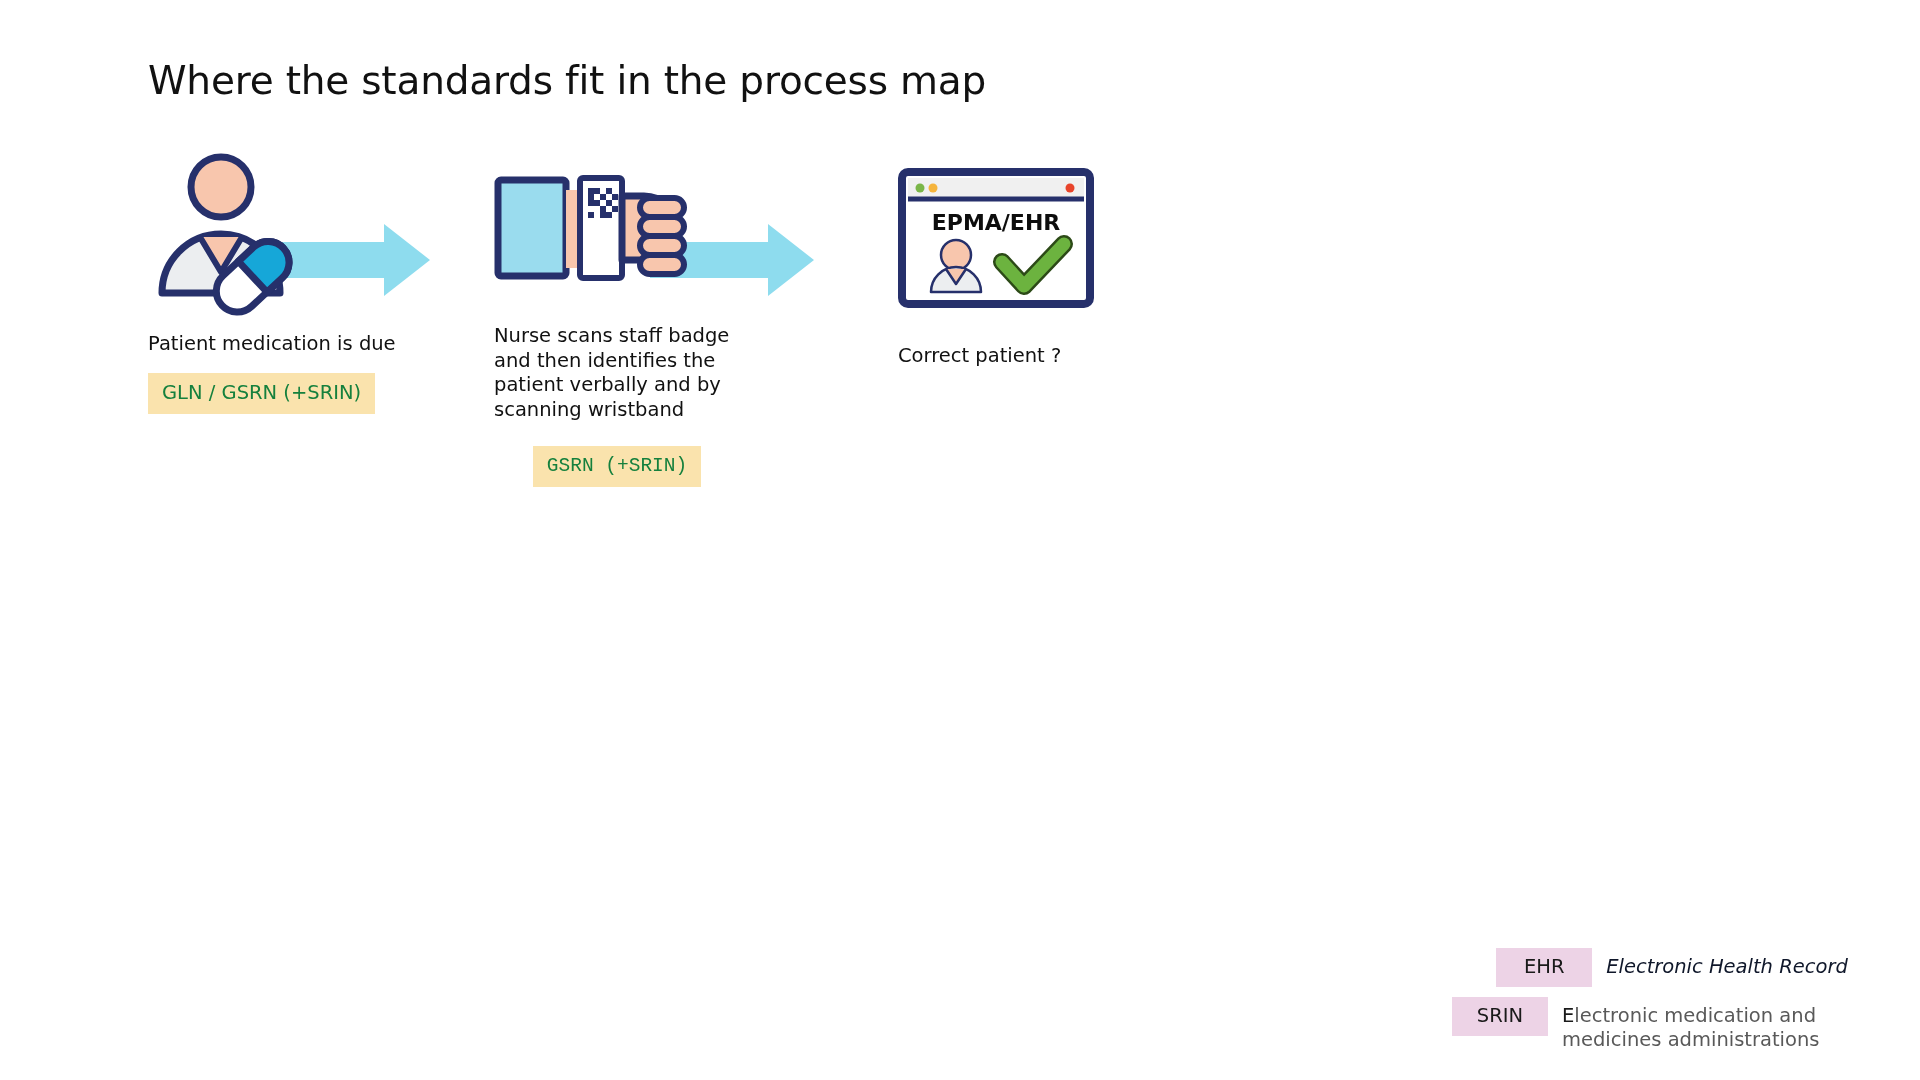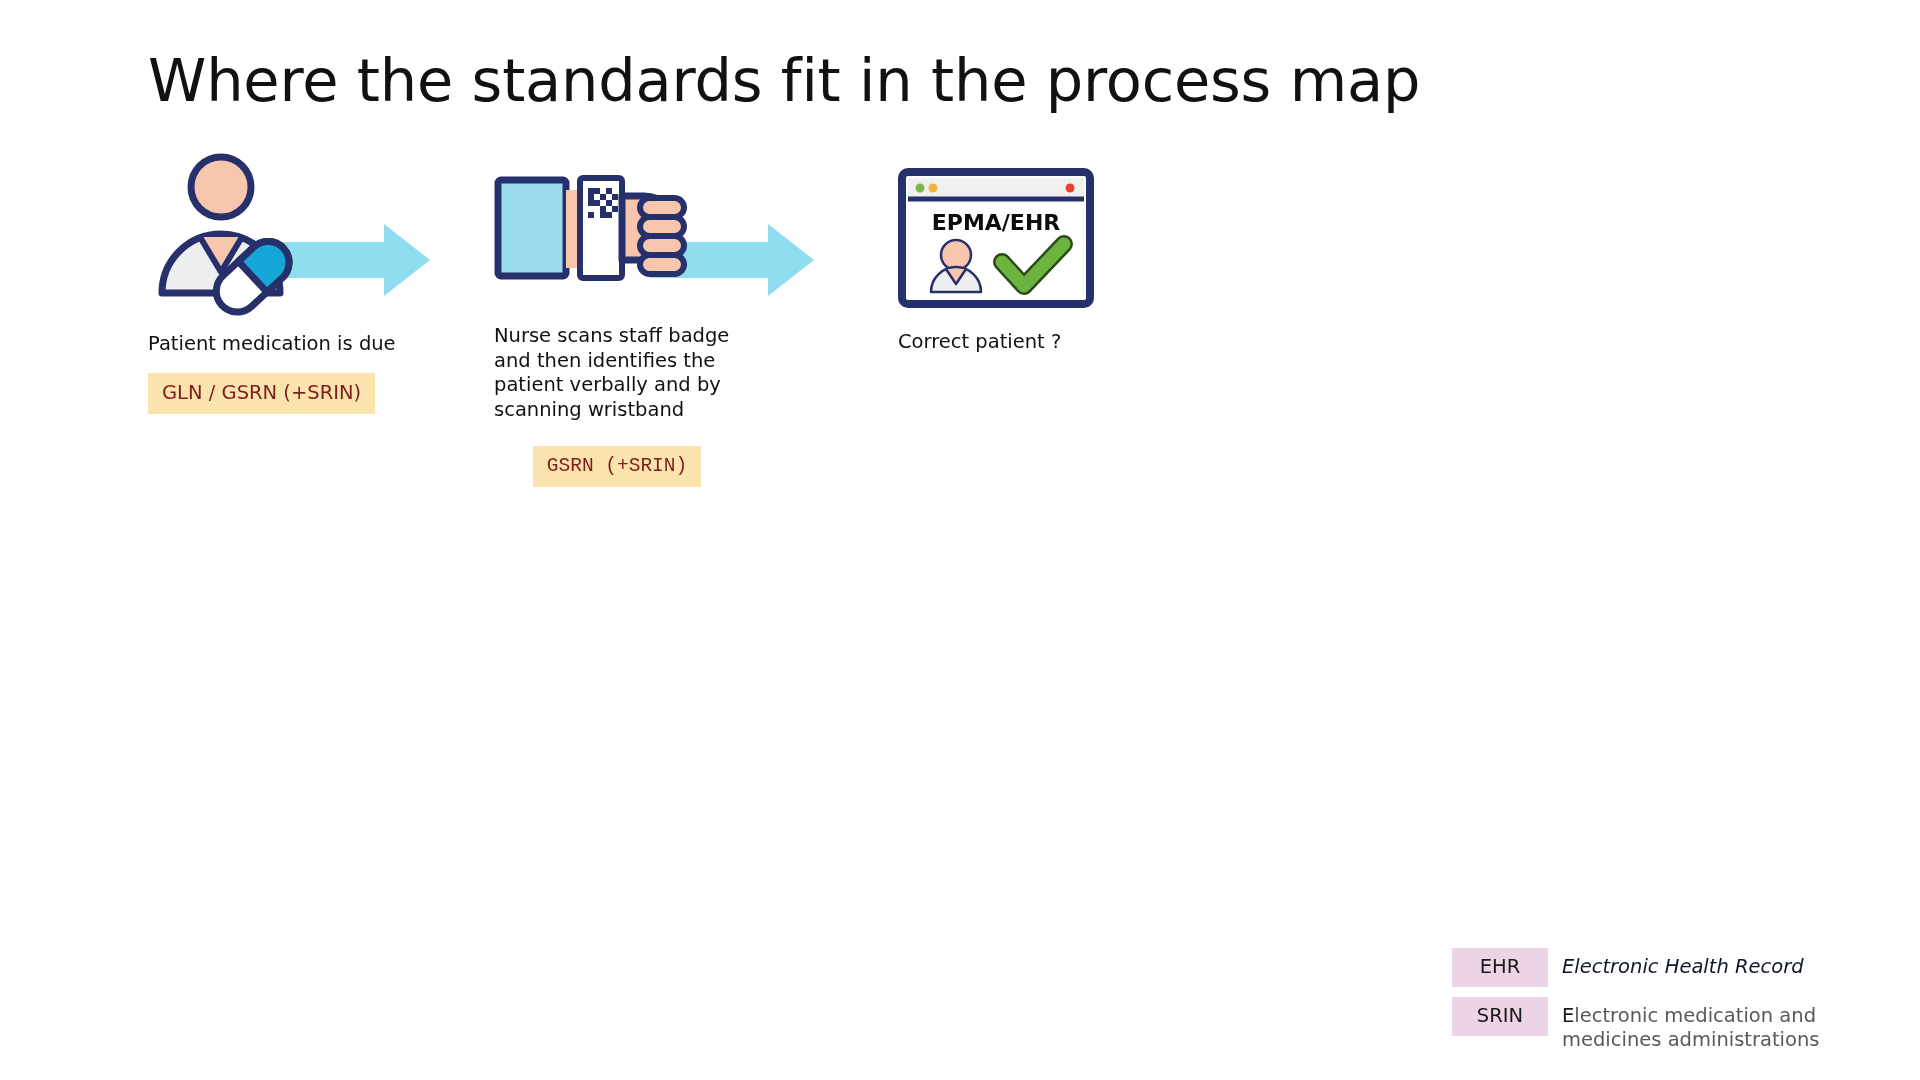--- a/index.html
+++ b/index.html
@@ -15,21 +15,21 @@
     overflow: hidden;
     font-family: "DejaVu Sans", "Liberation Sans", sans-serif;
     color: #000000;
   }
 
   
   .page-title {
     position: absolute;
     left: 148px;
     top: 55px;
-    font-size: 59px;
+    font-size: 39px;
     line-height: 52px;
     font-weight: 400;
     letter-spacing: -0.2px;
     color: #111111;
     white-space: nowrap;
   }
 
   
   .flow {
     position: absolute;
@@ -53,26 +53,26 @@
     width: 100%;
   }
 
   .caption {
     font-size: 19.5px;
     line-height: 24.5px;
     color: #111111;
     margin-top: 14px;
   }
   .step-1 .caption { margin-top: 22px; }
-  .step-3 .caption { margin-top: 20px; }
+  .step-3 .caption { margin-top: 34px; }
 
   .badge-std {
     display: inline-block;
     background: #fae3ad;
-    color: #7f1d1d;
+    color: #15803d;
     font-size: 19.5px;
     line-height: 22px;
     padding: 9px 14px 10px 14px;
     margin-top: 16px;
   }
   .badge-wrap { text-align: center; }
   .step-1 .badge-wrap { text-align: left; }
   .step-2 .badge-wrap { text-align: center; margin-top: 8px; font-family: Liberation Mono, monospace; }
 
   
@@ -87,20 +87,21 @@
   .legend {
     position: absolute;
     left: 1452px;
     top: 948px;
     width: 440px;
   }
   .legend-row {
     display: flex;
     align-items: flex-start;
     margin-bottom: 10px;
+    justify-content: center;
   }
   .legend-key {
     flex: 0 0 auto;
     width: 96px;
     background: #edd3e6;
     color: #1a1a1a;
     font-size: 19.5px;
     line-height: 22px;
     text-align: center;
     padding: 8px 0 9px 0;

